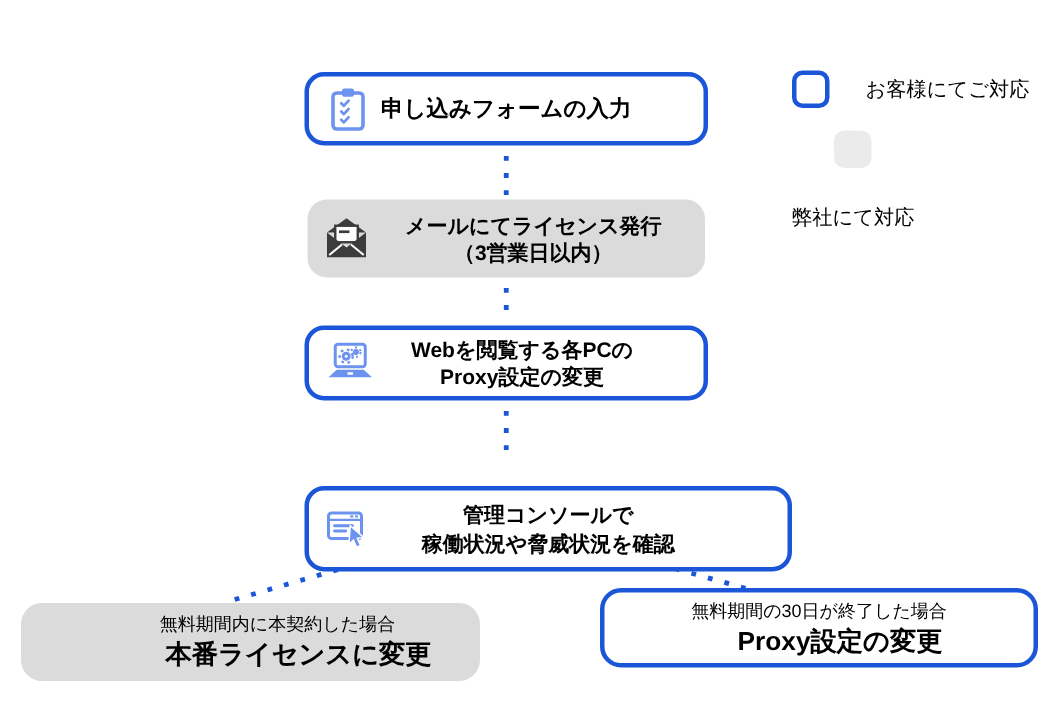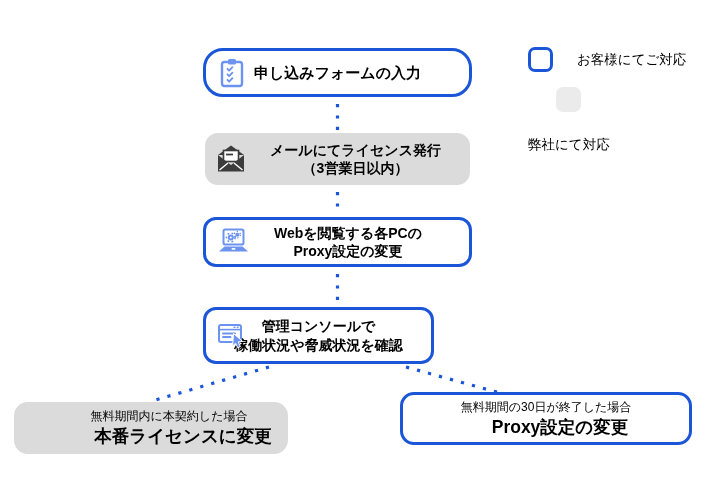--- a/index.html
+++ b/index.html
@@ -44,21 +44,21 @@
 <div class="canvas">
 
   <svg class="connectors" viewBox="0 0 702 484" xmlns="http://www.w3.org/2000/svg">
     <line x1="337.5" y1="104" x2="337.5" y2="131" stroke="#1B56D8" stroke-width="3.2" stroke-dasharray="3.2 8.2"></line>
     <line x1="337.5" y1="192" x2="337.5" y2="214" stroke="#1B56D8" stroke-width="3.2" stroke-dasharray="3.2 8.2"></line>
     <line x1="337.5" y1="274" x2="337.5" y2="304" stroke="#1B56D8" stroke-width="3.2" stroke-dasharray="3.2 8.2"></line>
     <line x1="269" y1="367" x2="152" y2="401" stroke="#1B56D8" stroke-width="3.2" stroke-dasharray="3.2 8.2"></line>
     <line x1="406" y1="367" x2="529" y2="401" stroke="#1B56D8" stroke-width="3.2" stroke-dasharray="3.2 8.2"></line>
   </svg>
 
-  <div class="box customer" style="left:203px; top:48px; width:269px; height:49px;border-radius:20px;">
+  <div class="box customer" style="left:203px; top:48px; width:269px; height:49px;">
     <span class="icon">
       <svg width="34" height="34" viewBox="0 0 34 34">
         <rect x="7" y="6" width="20" height="24" rx="2.5" fill="none" stroke="#6D93F0" stroke-width="2.4"></rect>
         <rect x="13" y="3" width="8" height="5.5" rx="1.5" fill="#6D93F0"></rect>
         <polyline points="12.5,12.8 14.2,14.6 17.4,11.2" fill="none" stroke="#6D93F0" stroke-width="1.8" stroke-linecap="round" stroke-linejoin="round"></polyline>
         <polyline points="12.5,18.3 14.2,20.1 17.4,16.7" fill="none" stroke="#6D93F0" stroke-width="1.8" stroke-linecap="round" stroke-linejoin="round"></polyline>
         <polyline points="12.5,23.8 14.2,25.6 17.4,22.2" fill="none" stroke="#6D93F0" stroke-width="1.8" stroke-linecap="round" stroke-linejoin="round"></polyline>
       </svg>
     </span>
     <div class="step-text single">
@@ -95,39 +95,39 @@
         <polygon points="4,25 9.5,20 27.5,20 33,25" fill="#6D93F0"></polygon>
         <rect x="16.5" y="21.6" width="4" height="1.7" rx="0.8" fill="#ffffff"></rect>
       </svg>
     </span>
     <div class="step-text">
       <span>Webを閲覧する各PCの</span>
       <span>Proxy設定の変更</span>
     </div>
   </div>
 
-  <div class="box customer" style="left:203px; top:307px; width:231px; height:57px;">
+  <div class="box customer" style="left:203px; top:324px; width:325px; height:57px;">
     <span class="icon">
       <svg width="32" height="32" viewBox="0 0 32 32">
         <rect x="4" y="5" width="22" height="17" rx="2" fill="#ffffff" stroke="#6D93F0" stroke-width="2"></rect>
         <line x1="4" y1="9.6" x2="26" y2="9.6" stroke="#6D93F0" stroke-width="1.6"></line>
         <line x1="18.5" y1="7.3" x2="20.5" y2="7.3" stroke="#6D93F0" stroke-width="1.5"></line>
         <line x1="21.8" y1="7.3" x2="23.6" y2="7.3" stroke="#6D93F0" stroke-width="1.5"></line>
         <line x1="8" y1="13.5" x2="20" y2="13.5" stroke="#6D93F0" stroke-width="1.9" stroke-linecap="round"></line>
         <line x1="8" y1="17" x2="15.5" y2="17" stroke="#6D93F0" stroke-width="1.9" stroke-linecap="round"></line>
         <path d="M18.5 13.5 L27.5 21.3 L23.2 21.9 L25.4 26.6 L22.7 27.8 L20.6 23.1 L17.6 26 Z" fill="#6D93F0" stroke="#ffffff" stroke-width="1"></path>
       </svg>
     </span>
     <div class="step-text">
       <span>管理コンソールで</span>
       <span>稼働状況や脅威状況を確認</span>
     </div>
   </div>
 
-  <div class="box company branch" style="left:14px; top:402px; width:274px; height:52px;">
+  <div class="box company branch" style="left:14px; top:402px; width:306px; height:52px;">
     <div class="cond">無料期間内に本契約した場合</div>
     <div class="action">本番ライセンスに変更</div>
   </div>
 
   <div class="box customer branch" style="left:400px; top:392px; width:292px; height:53px;">
     <div class="cond">無料期間の30日が終了した場合</div>
     <div class="action">Proxy設定の変更</div>
   </div>
 
   <div class="legend-row" style="top:47px;">

